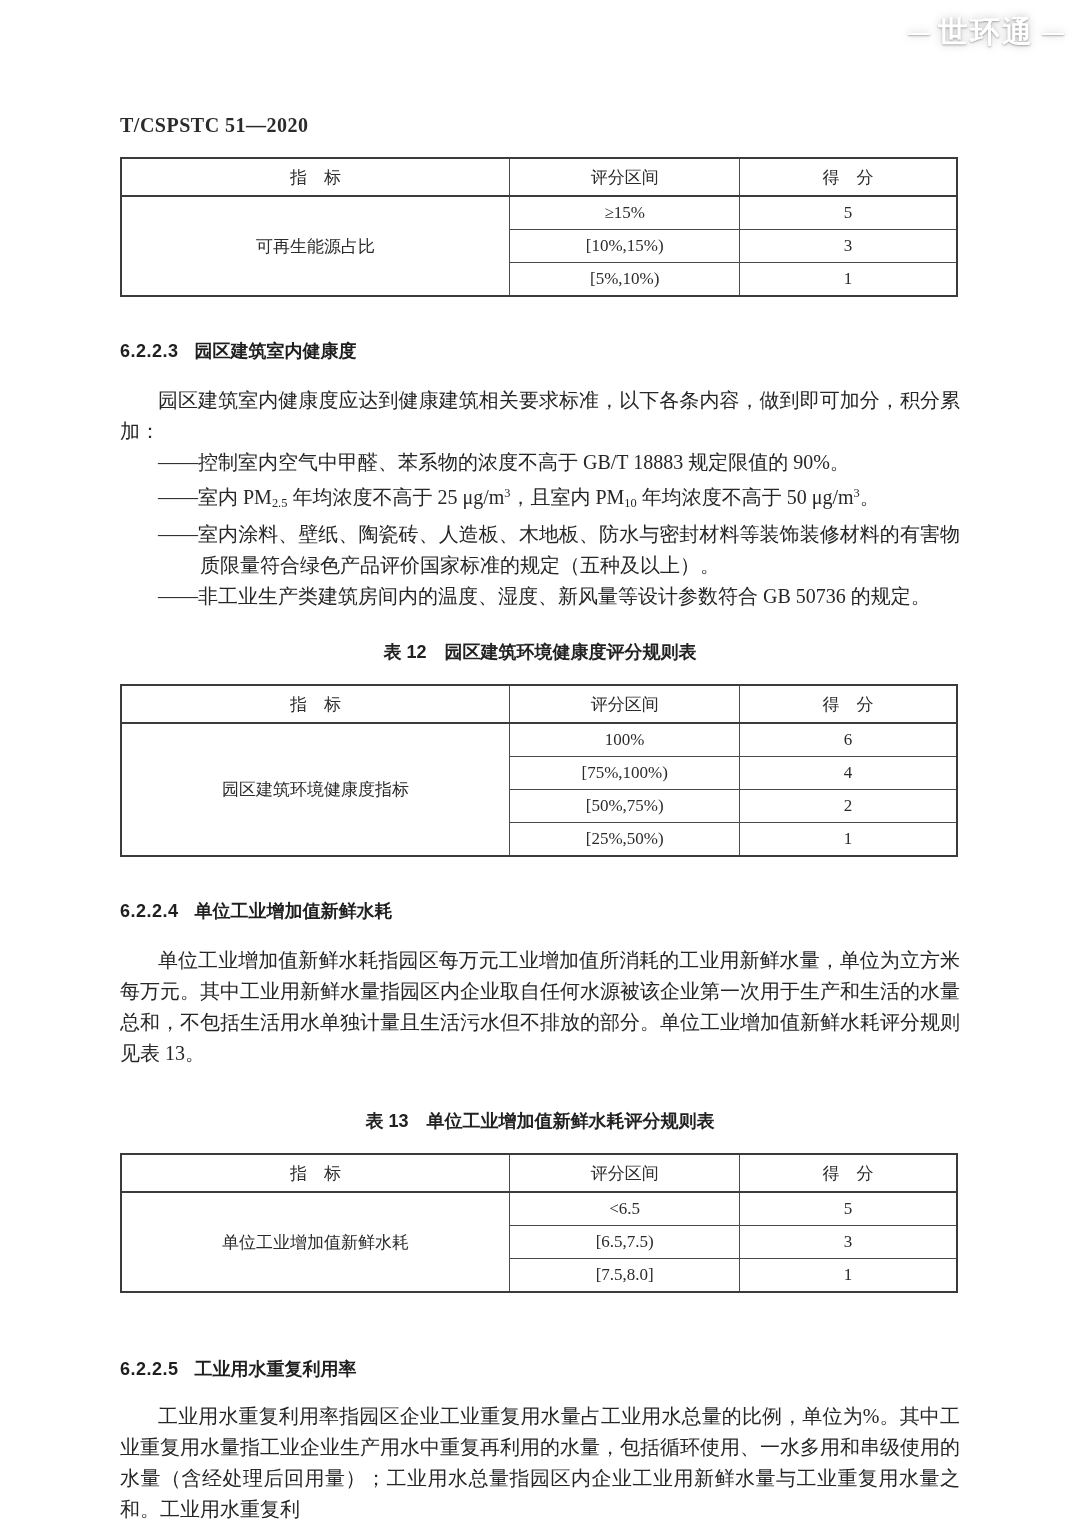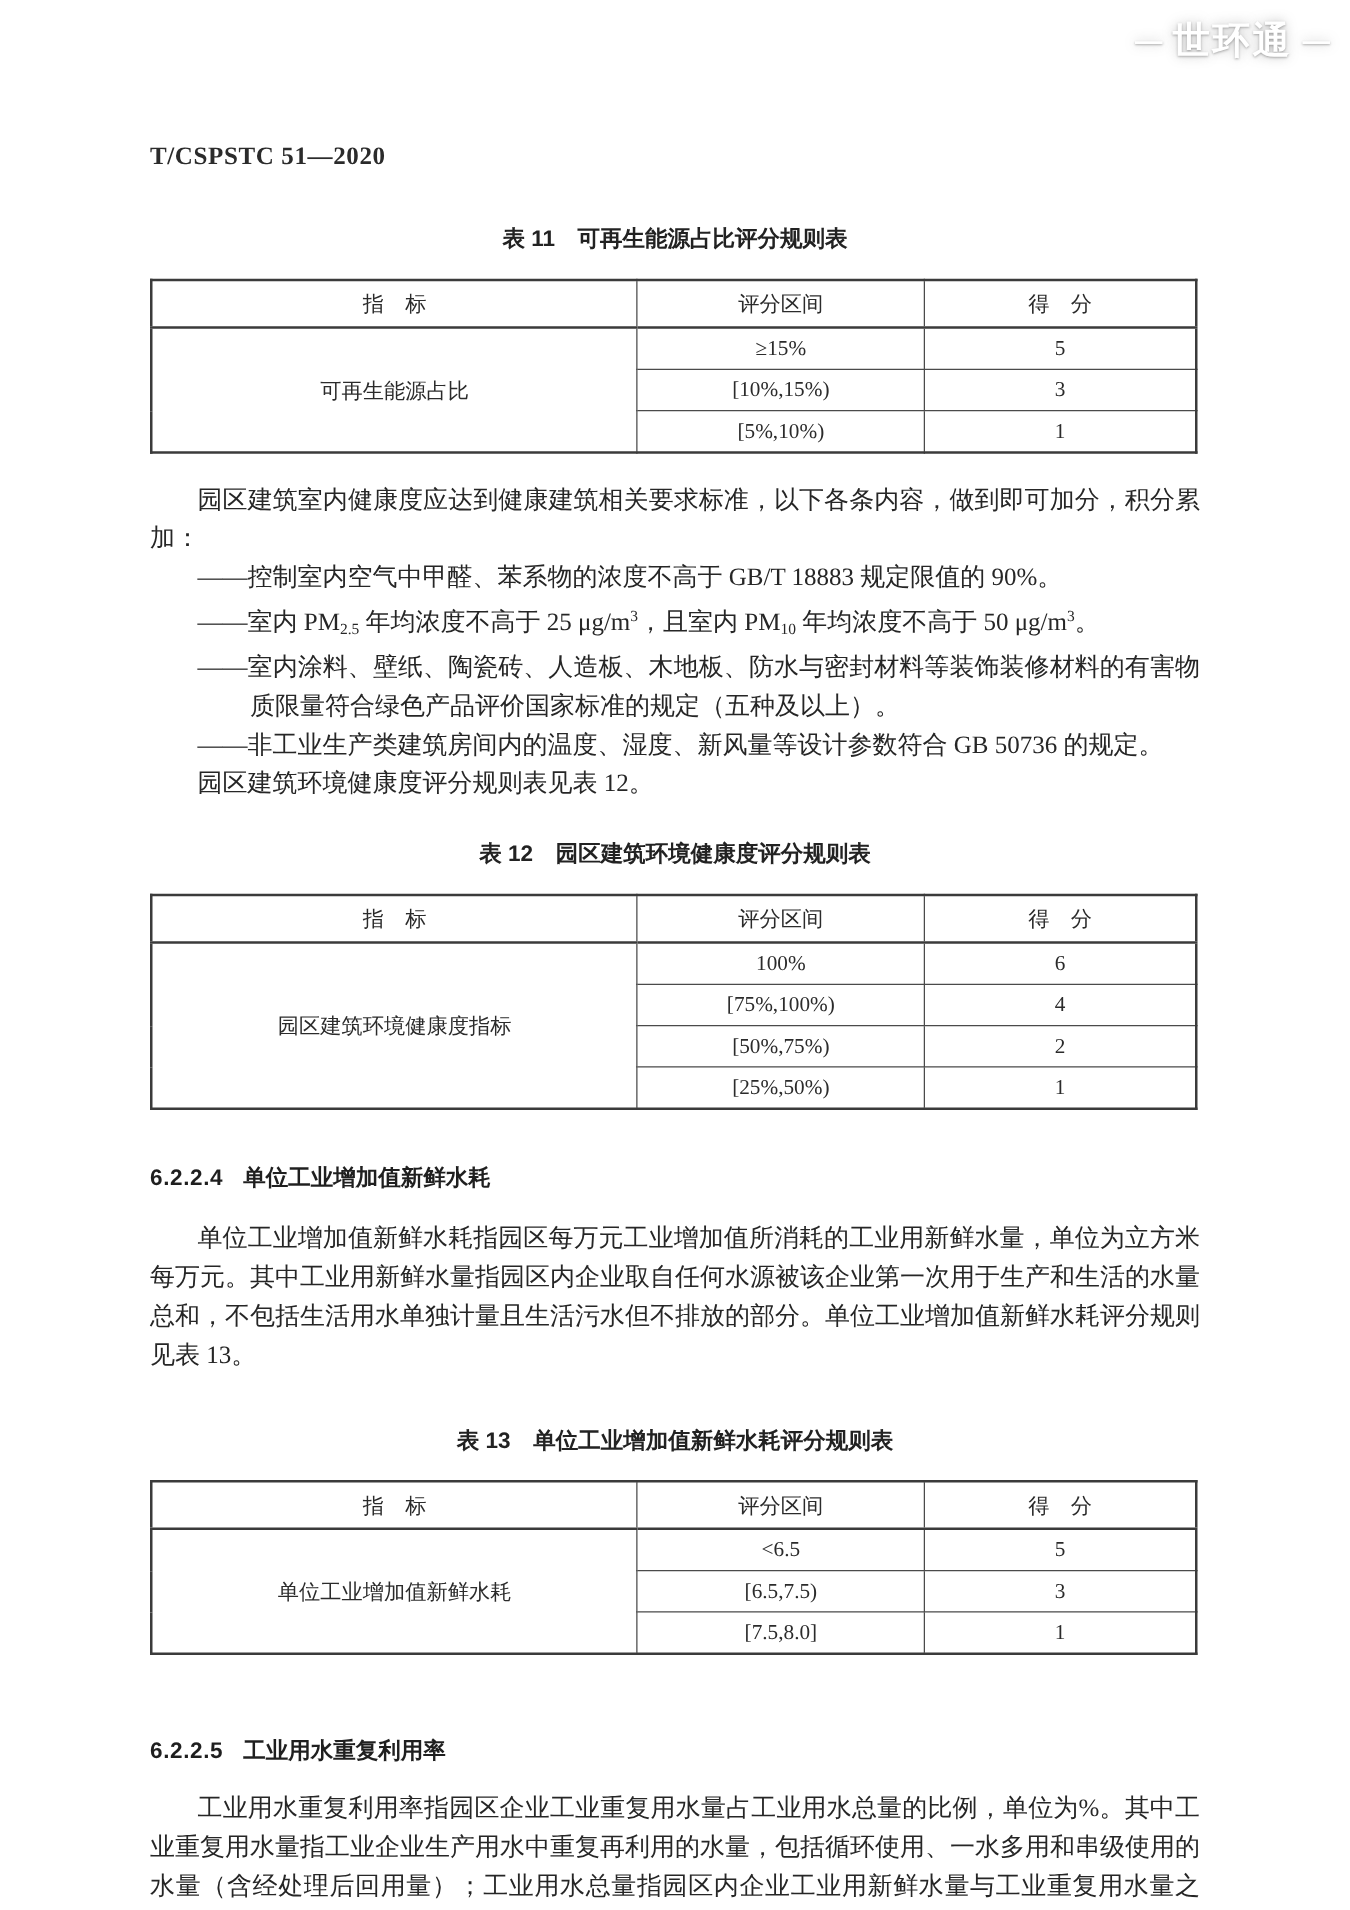--- a/index.html
+++ b/index.html
@@ -105,21 +105,20 @@
   <div class="watermark">
     <span class="dash">—</span>
     <span>世环通</span>
     <span class="dash">—</span>
   </div>
 
   <div class="content">
 
     <div class="doc-code">T/CSPSTC 51—2020</div>
 
-    <div class="table-caption">表 11　可再生能源占比评分规则表</div>
     <table class="rule-table">
       <colgroup>
           <col class="c1">
           <col class="c2">
           <col class="c3">
         </colgroup>
       <tbody>
         <tr class="head">
           <th>指　标</th>
           <th>评分区间</th>
@@ -134,27 +133,29 @@
           <td>[10%,15%)</td>
           <td>3</td>
         </tr>
         <tr>
           <td>[5%,10%)</td>
           <td>1</td>
         </tr>
       </tbody>
     </table>
 
+    <div class="section-heading">
+      <span class="sec-num">6.2.2.3</span><span>园区建筑室内健康度</span>
+    </div>
     <div class="para">
       <div class="line indent">园区建筑室内健康度应达到健康建筑相关要求标准，以下各条内容，做到即可加分，积分累加：</div>
       <div class="line hang">——控制室内空气中甲醛、苯系物的浓度不高于 GB/T 18883 规定限值的 90%。</div>
       <div class="line hang"><span>——室内 PM</span><span class="sub">2.5</span><span> 年均浓度不高于 25 μg/m</span><span class="sup">3</span><span>，且室内 PM</span><span class="sub">10</span><span> 年均浓度不高于 50 μg/m</span><span class="sup">3</span><span>。</span></div>
       <div class="line hang">——室内涂料、壁纸、陶瓷砖、人造板、木地板、防水与密封材料等装饰装修材料的有害物质限量符合绿色产品评价国家标准的规定（五种及以上）。</div>
       <div class="line hang">——非工业生产类建筑房间内的温度、湿度、新风量等设计参数符合 GB 50736 的规定。</div>
-      <div class="line indent">园区建筑环境健康度评分规则表见表 12。</div>
     </div>
 
     <div class="table-caption" style="margin-top:28px">表 12　园区建筑环境健康度评分规则表</div>
     <table class="rule-table">
       <colgroup>
           <col class="c1">
           <col class="c2">
           <col class="c3">
         </colgroup>
       <tbody>

